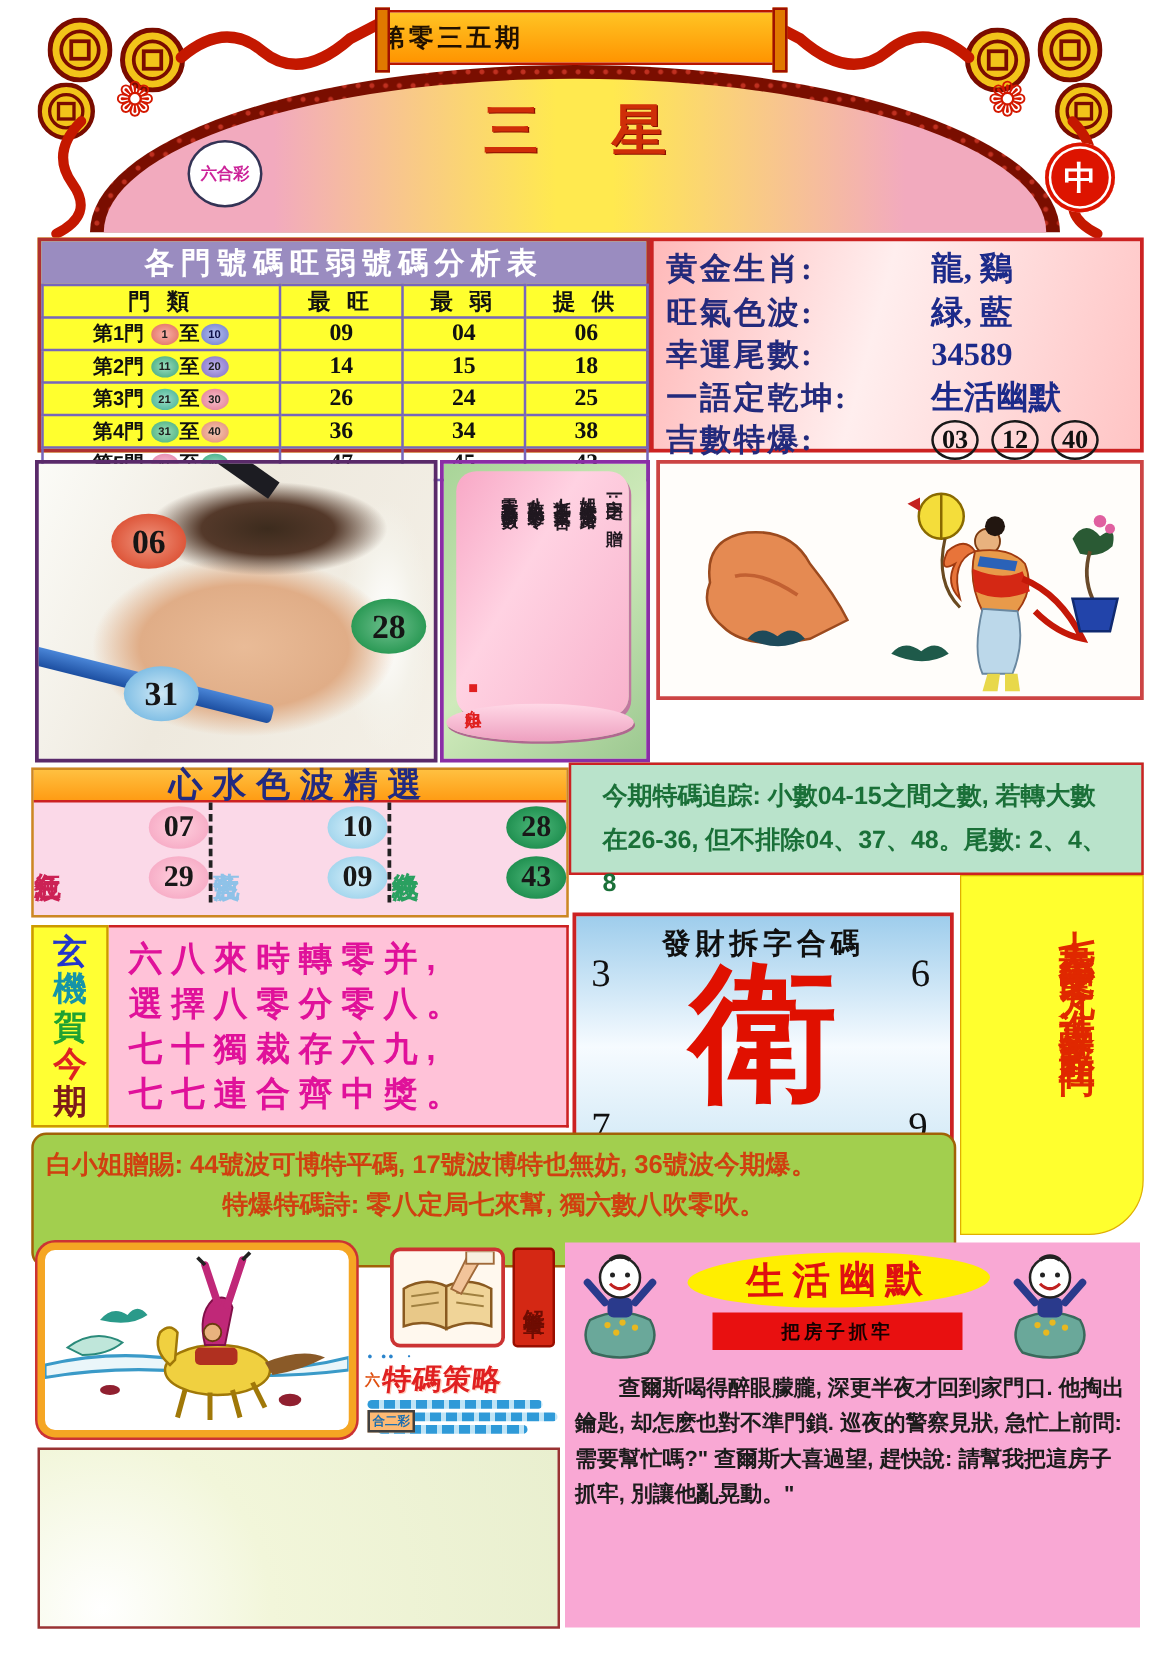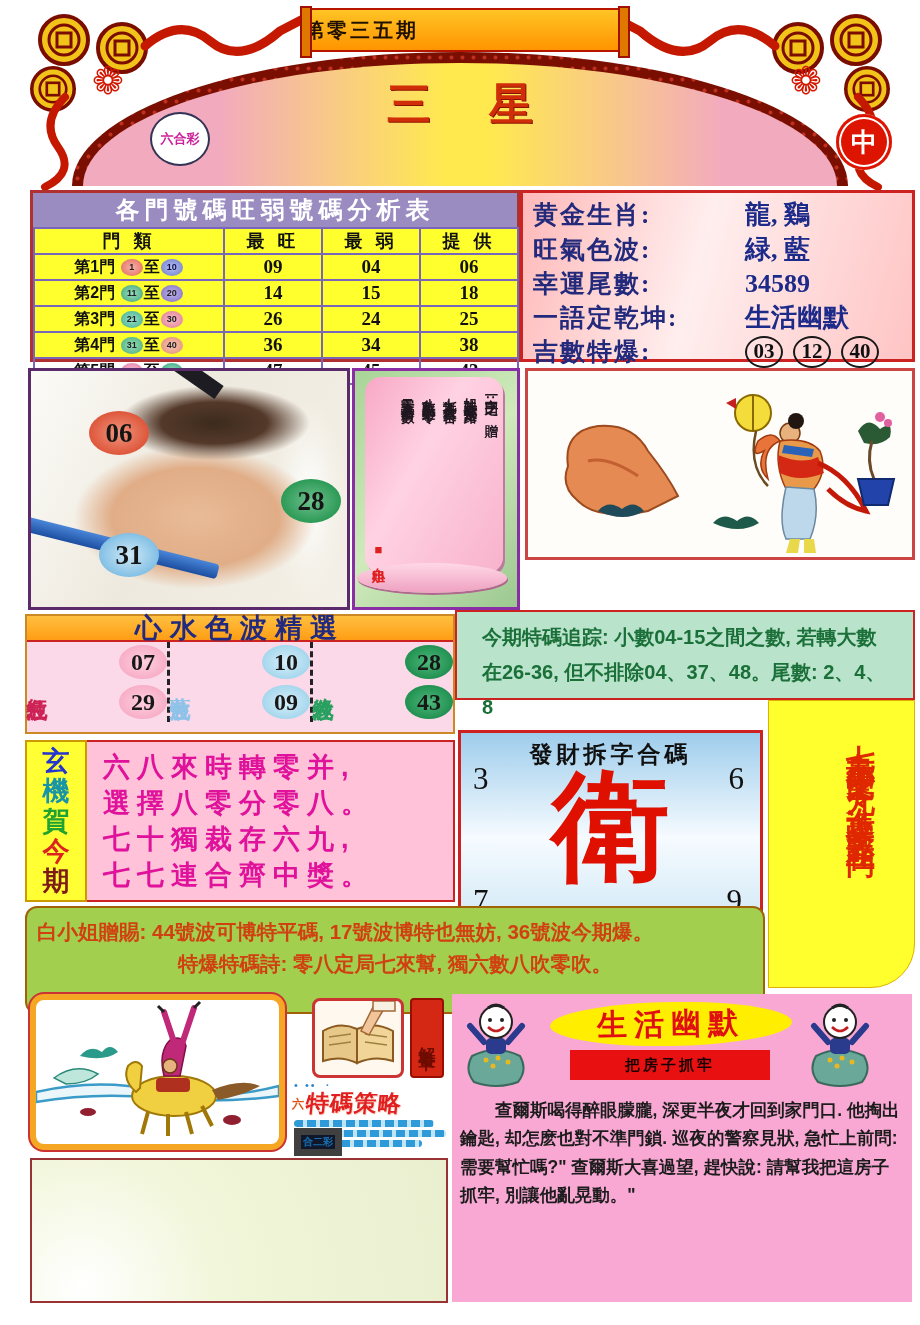--- a/index.html
+++ b/index.html
@@ -165,21 +165,21 @@
   #seal span { writing-mode:vertical-rl; color:#6e0c02; font-size:17px; font-weight:900; letter-spacing:3px; }
   #strategy { position:absolute; left:292px; top:1082px; width:158px; height:70px; }
   #strategy-dots { position:absolute; left:2px; top:-4px; font-size:11px; color:#2a84cc; letter-spacing:2px; }
   #strategy-marker { position:absolute; left:0px; top:14px; color:#e05010; font-size:12px; font-weight:bold; }
   #strategy-title { position:absolute; left:14px; top:6px; color:#e02020; font-size:23px; font-weight:900;
     letter-spacing:1px; transform:skewX(-6deg); text-shadow:1px 1px 0 #ffd0c0; white-space:nowrap; }
   .wave-line { position:absolute; height:7px; border-radius:4px;
     background:repeating-linear-gradient(90deg,#2f9ad8 0 9px,#bfe4f6 9px 13px); }
   #wl1 { left:2px; top:38px; width:140px; } #wl2 { left:26px; top:48px; width:128px; } #wl3 { left:10px; top:58px; width:120px; }
   #strategy-badge { position:absolute; left:2px; top:46px; font-size:10px; font-weight:bold; color:#1a6eb0;
-    background:#0f172a; border:7px solid #404040; padding:0 2px; }
+    background:#fdba74; border:2px solid #404040; padding:0 2px; }
   #blank-box { position:absolute; left:30px; top:1158px; width:418px; height:145px; border:2px solid #993333;
     background:radial-gradient(circle at 12% 90%, #ffffff 0%, #f2f6da 35%, #e9efcf 100%); }
 
   
   #humor { position:absolute; left:452px; top:994px; width:460px; height:308px; background:#f9a8d4; }
   #humor-ellipse { position:absolute; left:98px; top:8px; width:242px; height:44px; background:#ffee00;
     border-radius:50%; display:flex; align-items:center; justify-content:center; transform:rotate(-1deg); }
   #humor-title { color:#e01010; font-size:30px; font-weight:900; letter-spacing:7px; }
   #humor-banner { position:absolute; left:118px; top:56px; width:200px; height:30px; background:#e81010;
     display:flex; align-items:center; justify-content:center; color:#180000; font-size:15px; font-weight:900; letter-spacing:3px; }

